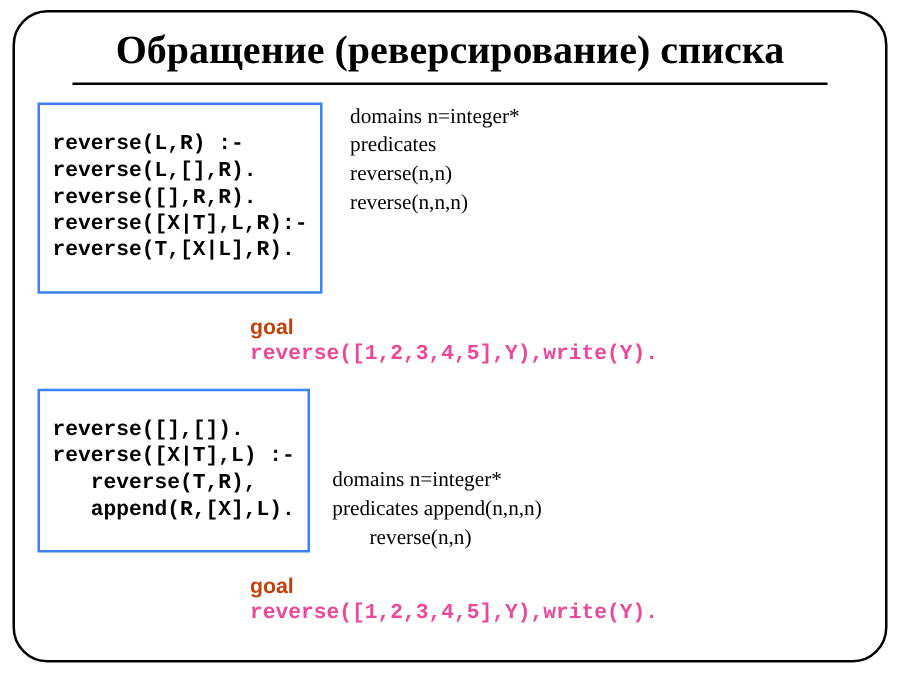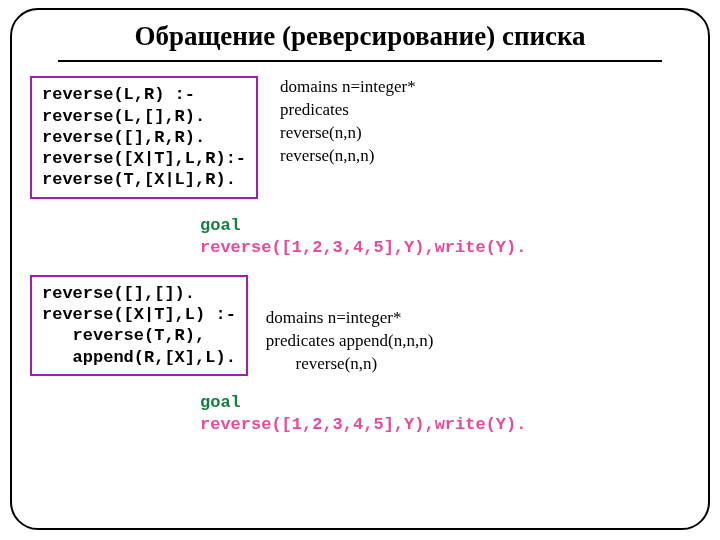--- a/index.html
+++ b/index.html
@@ -14,64 +14,64 @@
     position: absolute;
     top: 8px;
     left: 10px;
     right: 10px;
     bottom: 10px;
     border: 2px solid #000;
     border-radius: 28px;
     padding: 10px 18px 14px 18px;
   }
   .title {
-    font-size: 27px;
+    font-size: 32px;
     font-weight: bold;
     text-align: center;
     line-height: 1.2;
     margin-bottom: 8px;
   }
   .hr {
     border: none;
     border-top: 2px solid #000;
     margin: 0 28px 14px 28px;
   }
   .row1 {
     display: flex;
     align-items: flex-start;
     gap: 22px;
     margin-bottom: 16px;
   }
   .codebox {
-    border: 2px solid #a21caf;
-    padding: 6px 10px;
+    border: 2px solid #3b82f6;
+    padding: 21px 10px;
     font-family: 'Courier New', monospace;
     font-size: 17px;
     font-weight: bold;
     white-space: pre;
     line-height: 1.25;
   }
   .box1 { flex: 0 0 auto; }
   .decl {
     font-family: Liberation Serif, serif;
     font-size: 17px;
     white-space: pre;
     line-height: 1.35;
     color: #000;
   }
   .goal-block {
     margin-left: 170px;
     margin-bottom: 16px;
     line-height: 1.3;
   }
   .goal-label {
-    font-family: Liberation Mono, monospace;
+    font-family: Liberation Sans, sans-serif;
     font-size: 17px;
     font-weight: bold;
-    color: #15803d;
+    color: #c2410c;
   }
   .goal-code {
     font-family: 'Courier New', monospace;
     font-size: 17px;
     font-weight: bold;
     color: #ec4899;
   }
   .row2 {
     display: flex;
     align-items: flex-end;

